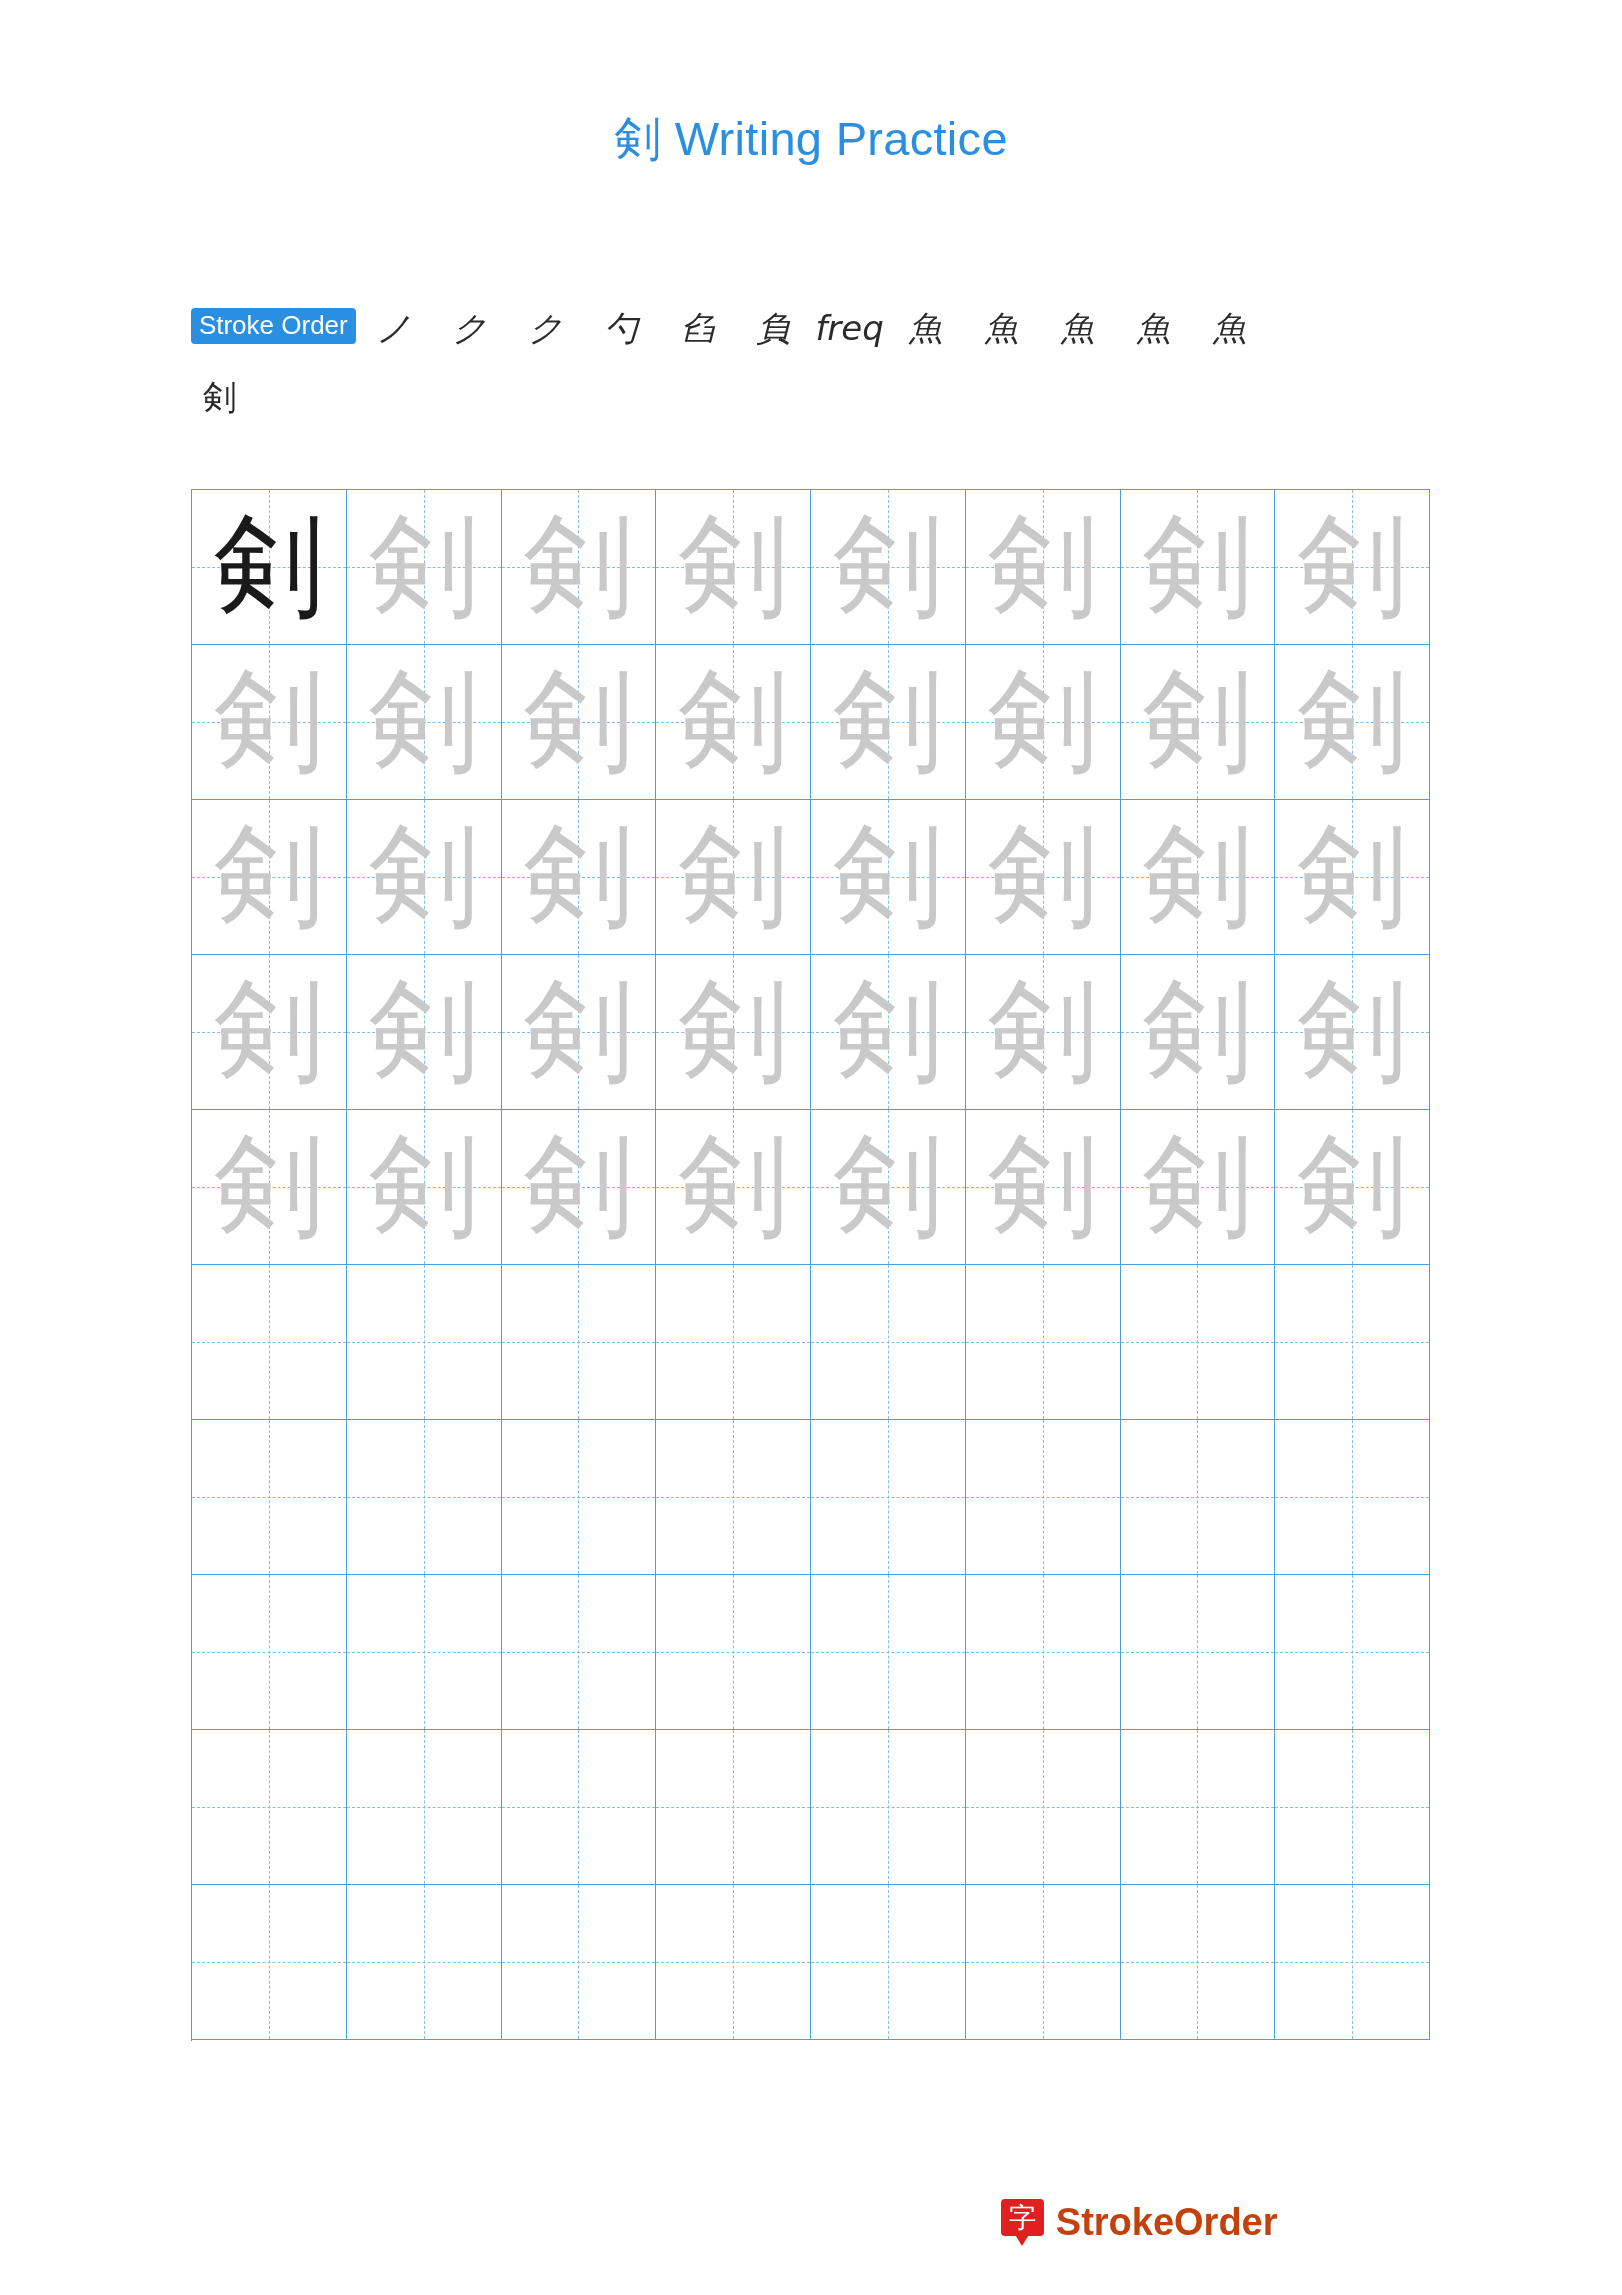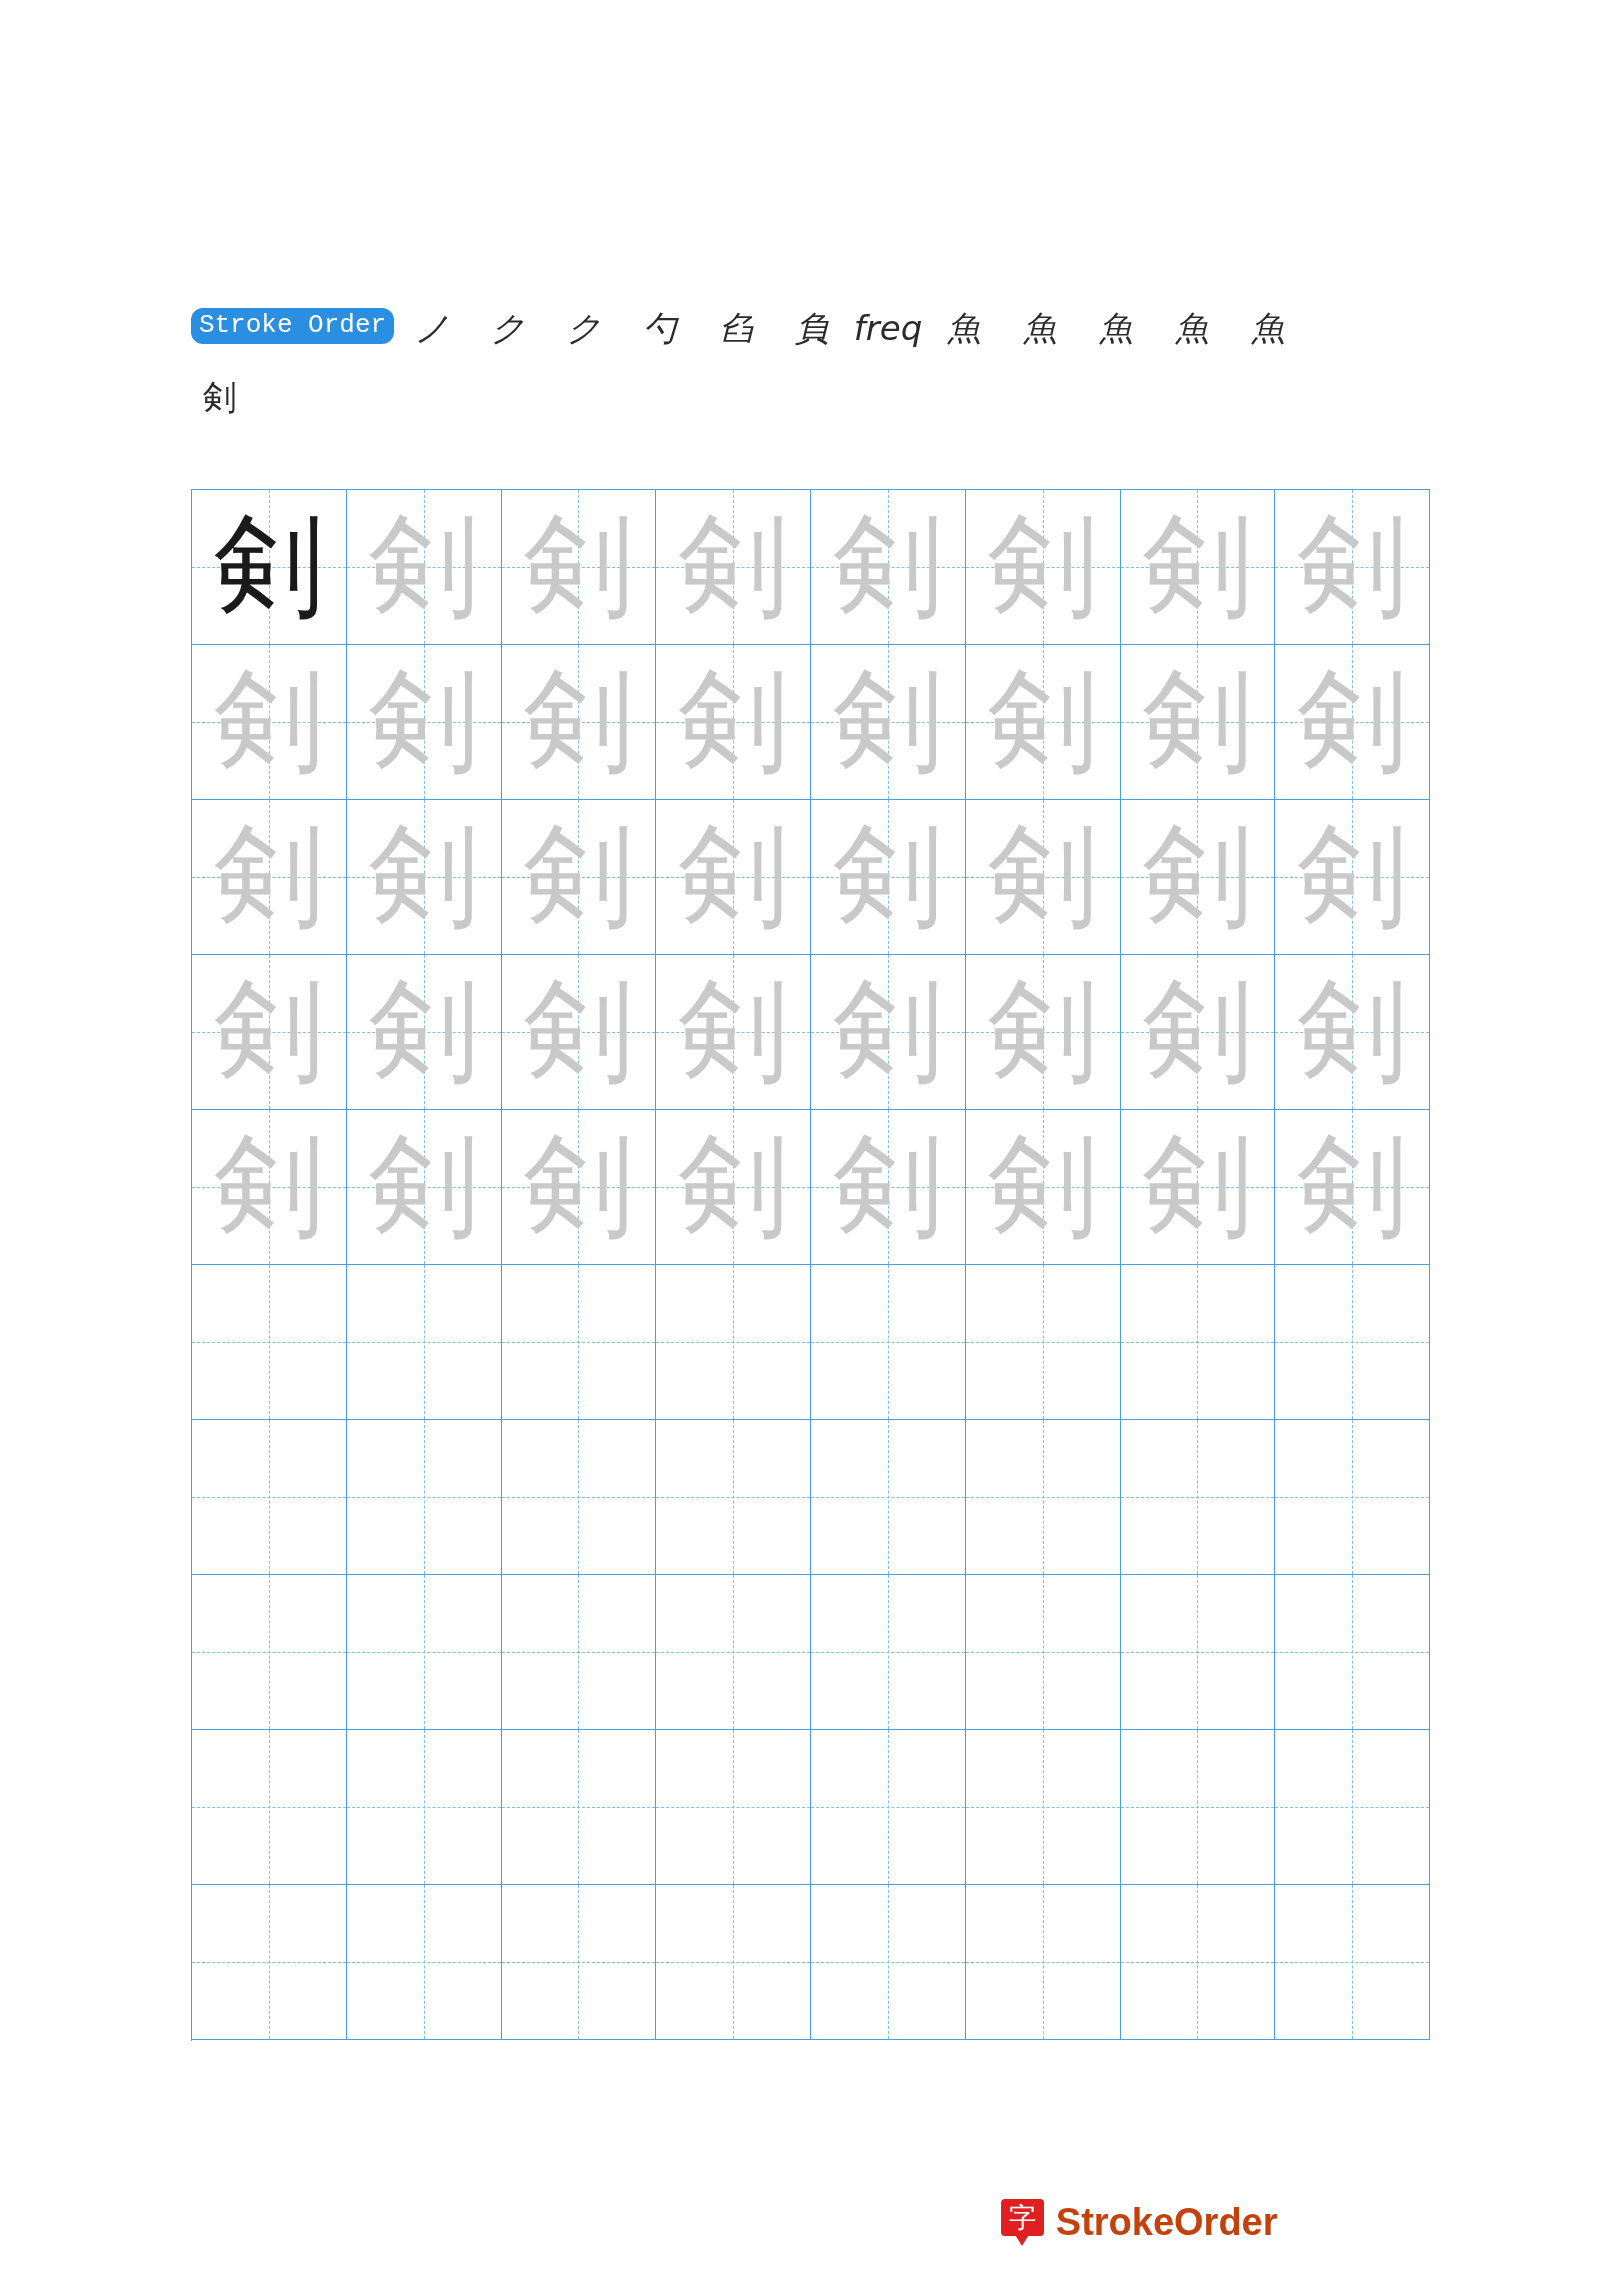--- a/index.html
+++ b/index.html
@@ -45,22 +45,21 @@
     width: 1243px;
   }
   .so-label {
     display: inline-block;
     background: #2a8fe0;
     color: #ffffff;
     font-size: 26px;
     padding: 3.9px 7.9px 6.5px 7.9px;
     line-height: 1;
     vertical-align: middle;
-    border-radius: 12px;
-    font-family: Liberation Mono, monospace;
+    border-radius: 4px;
   }
   .so-steps {
     display: inline;
     font-style: italic;
   }
   .so-step {
     display: inline-block;
     width: 76px;
     text-align: center;
     font-size: 34px;
@@ -189,20 +188,23 @@
     font-weight: bold;
     color: #c2410c;
     white-space: nowrap;
   }
 </style>
 </head>
 <body>
 
 <div class="page">
 
+  <div class="title">
+    <span class="char">剣</span><span> Writing Practice</span>
+  </div>
 
   <div class="stroke-order-block">
     <span class="so-label">Stroke Order</span><span class="so-steps"><span class="so-step">ノ</span><span class="so-step">ク</span><span class="so-step">ク</span><span class="so-step">勺</span><span class="so-step">臽</span><span class="so-step">負</span><span class="so-step">freq</span><span class="so-step">魚</span><span class="so-step">魚</span><span class="so-step">魚</span><span class="so-step">魚</span><span class="so-step">魚</span></span>
     <div class="so-row2">
       <span class="so-step">剣</span>
     </div>
   </div>
 
   <div class="grid" id="practice-grid">
       <div class="grid-row">

